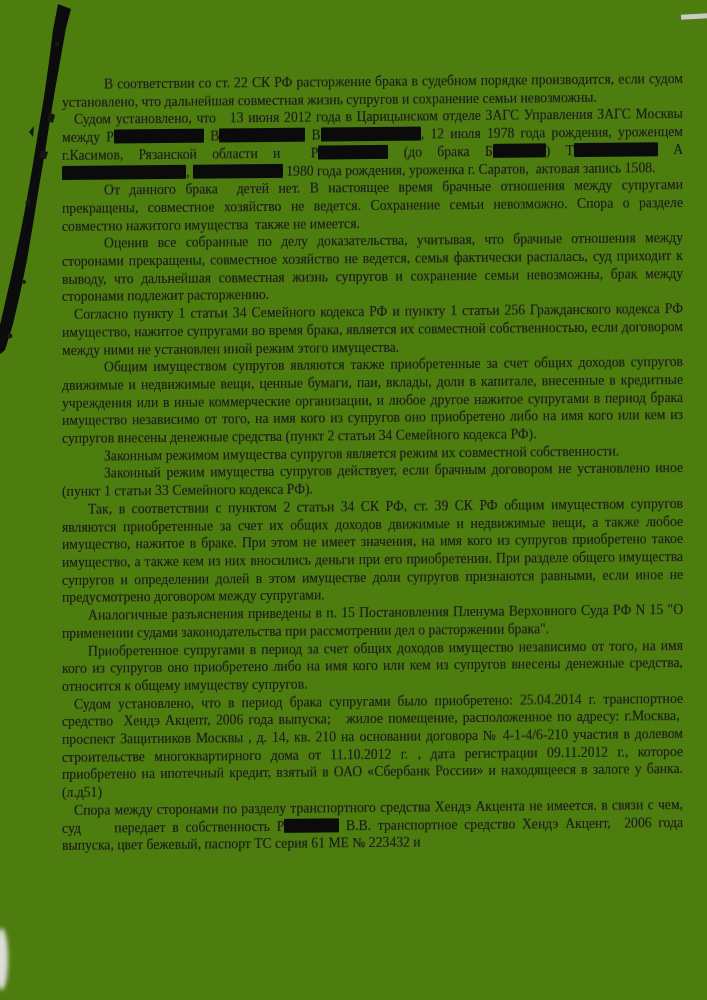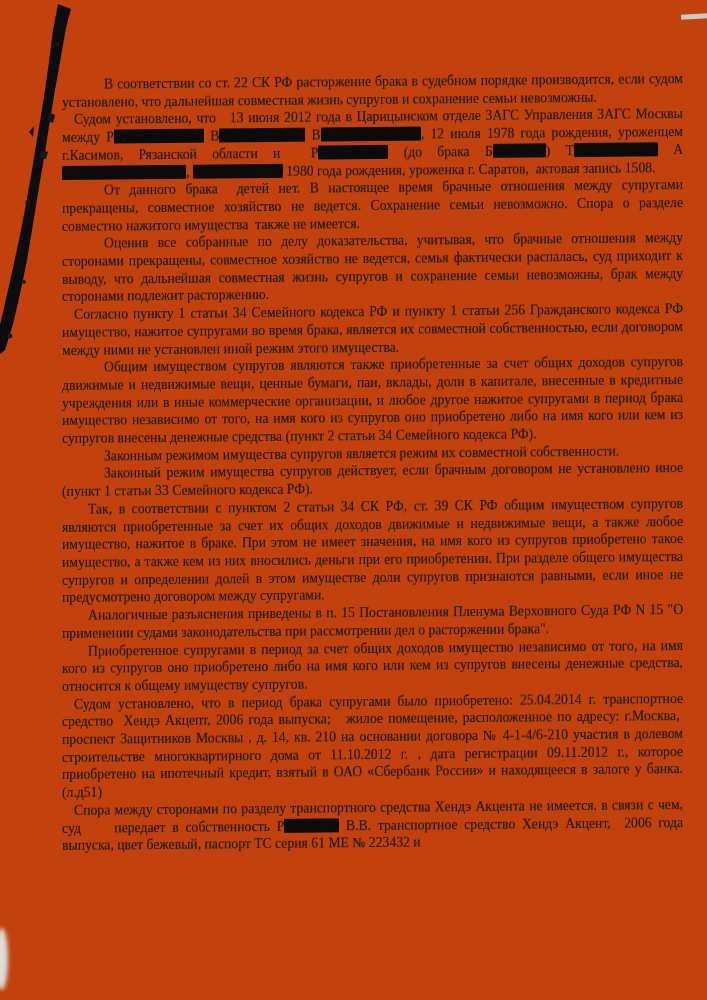--- a/index.html
+++ b/index.html
@@ -5,21 +5,21 @@
   html, body { margin: 0; padding: 0; }
   body {
     width: 707px; height: 1000px;
     background: #fbfbf9;
     overflow: hidden;
     position: relative;
     font-family: "Liberation Serif", "DejaVu Serif", serif;
   }
   .page {
     position: absolute; inset: 0;
-    background: #c2410c;
+    background: #4d7c0f;
   }
   
   .text-block {
     position: absolute;
     left: 62px; top: 76px; width: 621px;
     color: #1d1d1d;
     font-size: 13.7px;
     line-height: 17.7px;
     text-align: justify;
     transform: skewY(-0.55deg);

